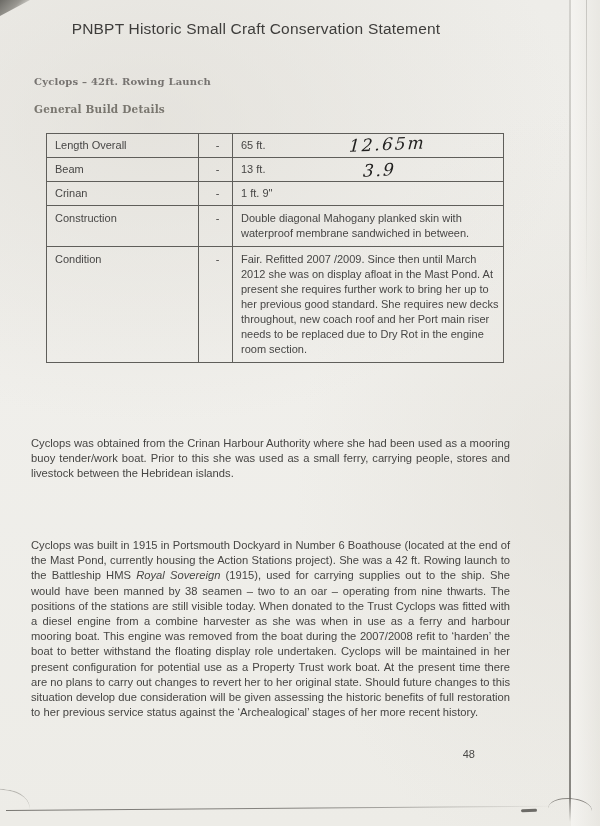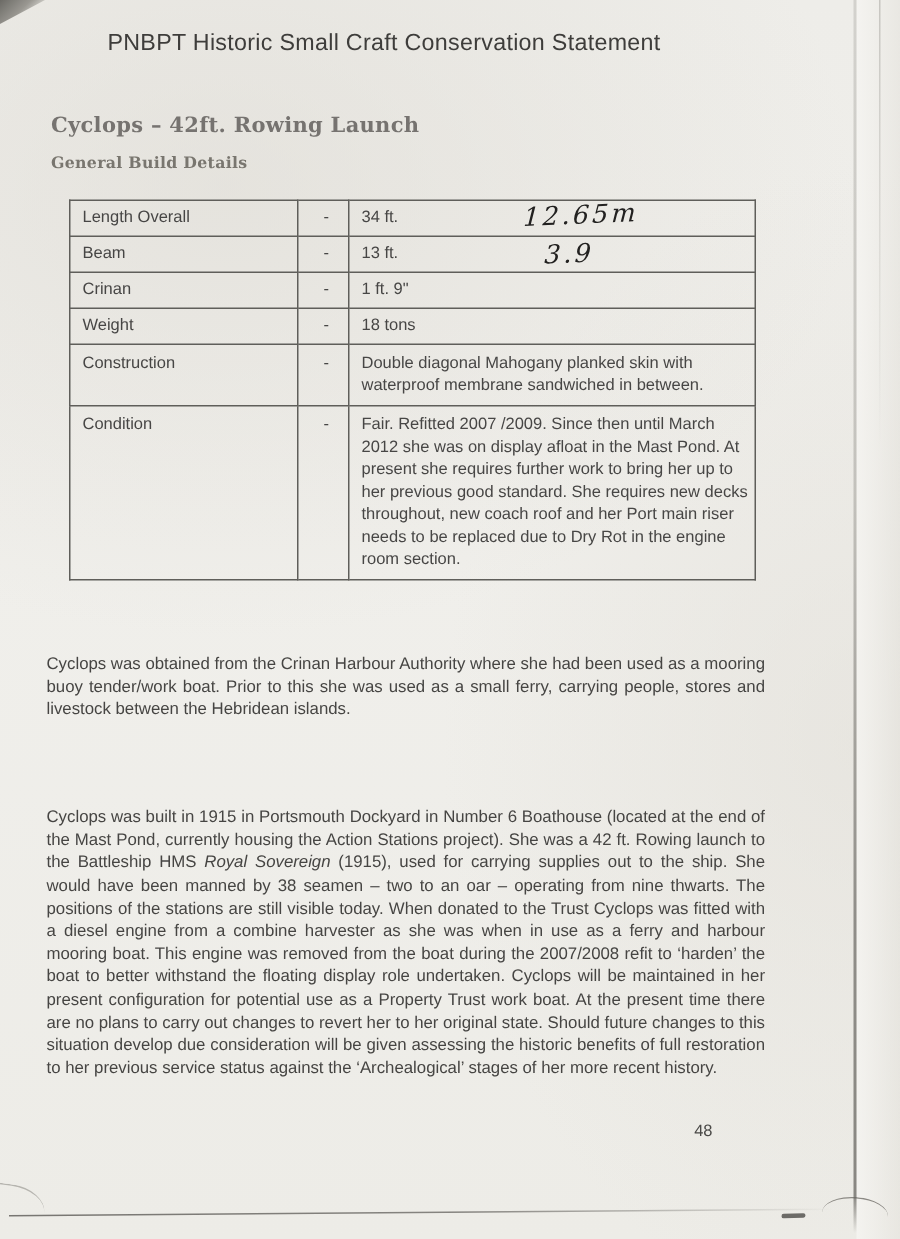--- a/index.html
+++ b/index.html
@@ -60,21 +60,21 @@
   
   .doc-title{
     position:absolute;left:31px;top:20px;width:450px;
     text-align:center;
     font-size:15.5px;font-weight:400;letter-spacing:.2px;
     color:#3e3d3b;
   }
   .section-heading{
     position:absolute;left:34px;top:76px;
     font-family:"DejaVu Serif",serif;font-weight:700;
-    font-size:14px;color:#767370;letter-spacing:.2px;
+    font-size:10px;color:#767370;letter-spacing:.2px;
   }
   .subsection-heading{
     position:absolute;left:34px;top:103px;
     font-family:"DejaVu Serif",serif;font-weight:700;
     font-size:10.5px;color:#79766f;letter-spacing:.2px;
   }
   .table-wrap{position:absolute;left:46px;top:133px;width:418px;}
   table.build{
     border-collapse:collapse;width:418px;table-layout:fixed;
     font-size:11px;line-height:15px;color:#474645;
@@ -128,36 +128,31 @@
   <div class="doc-title">PNBPT Historic Small Craft Conservation Statement</div>
   <div class="section-heading">Cyclops – 42ft. Rowing Launch</div>
   <div class="subsection-heading">General Build Details</div>
 
   <div class="table-wrap">
     <table class="build">
       <tbody>
         <tr class="sp">
           <td class="c-label">Length Overall</td>
           <td class="c-sep">-</td>
-          <td class="c-val">34 ft.</td>
+          <td class="c-val">65 ft.</td>
         </tr>
         <tr class="sp">
           <td class="c-label">Beam</td>
           <td class="c-sep">-</td>
           <td class="c-val">13 ft.</td>
         </tr>
         <tr class="sp">
           <td class="c-label">Crinan</td>
           <td class="c-sep">-</td>
           <td class="c-val">1 ft. 9"</td>
-        </tr>
-        <tr class="sp">
-          <td class="c-label">Weight</td>
-          <td class="c-sep">-</td>
-          <td class="c-val">18 tons</td>
         </tr>
         <tr class="tall">
           <td class="c-label">Construction</td>
           <td class="c-sep">-</td>
           <td class="c-val">Double diagonal Mahogany planked skin with waterproof membrane sandwiched in between.</td>
         </tr>
         <tr class="tall">
           <td class="c-label">Condition</td>
           <td class="c-sep">-</td>
           <td class="c-val">Fair. Refitted 2007 /2009. Since then until March 2012 she was on display afloat in the Mast Pond. At present she requires further work to bring her up to her previous good standard. She requires new decks throughout, new coach roof and her Port main riser needs to be replaced due to Dry Rot in the engine room section.</td>

